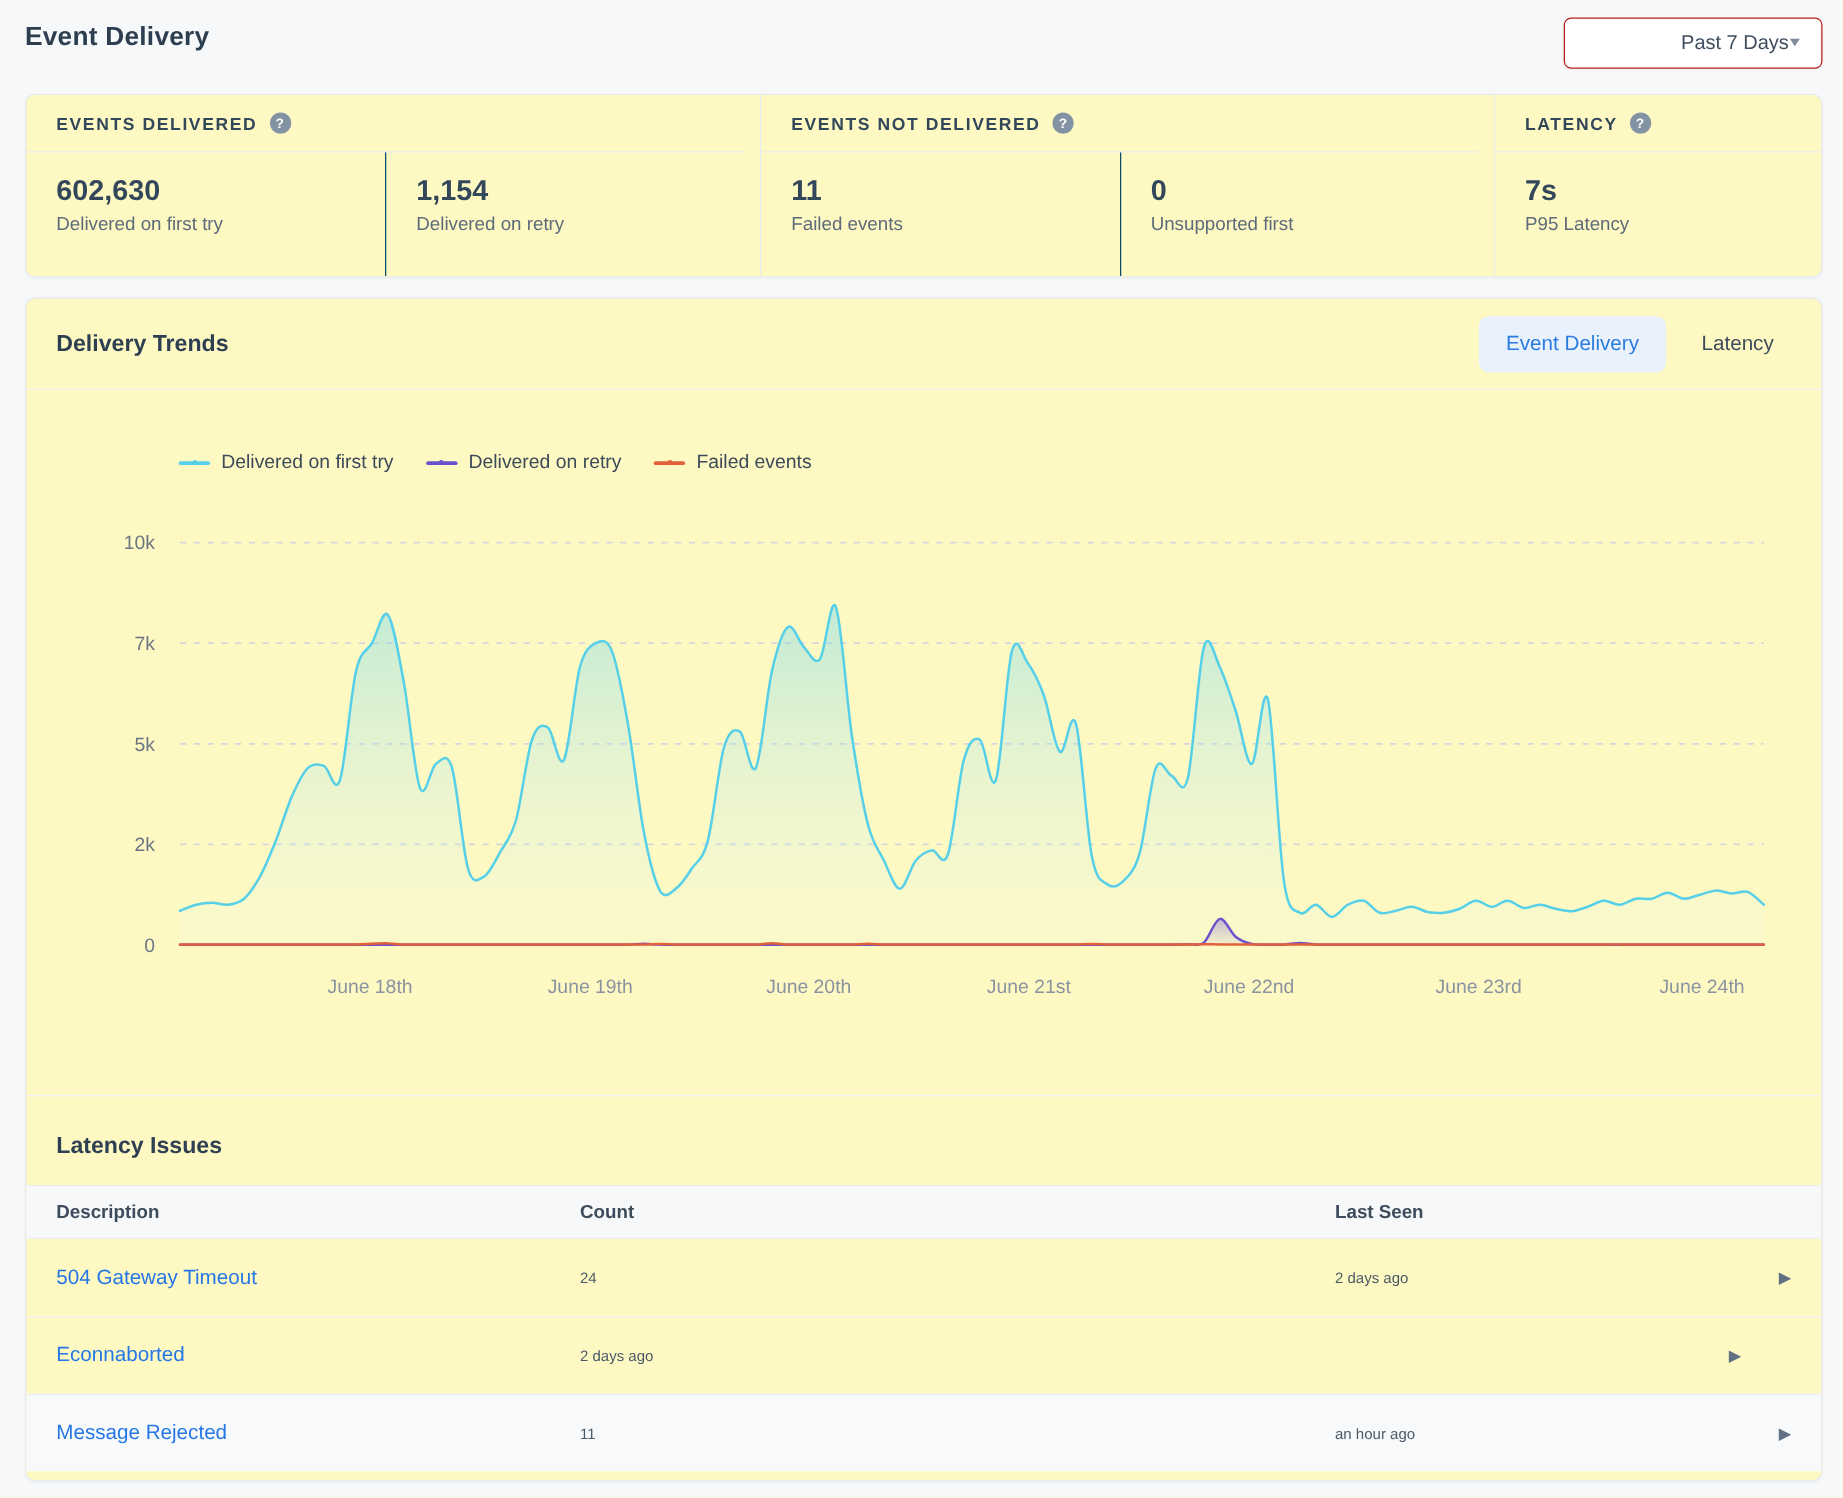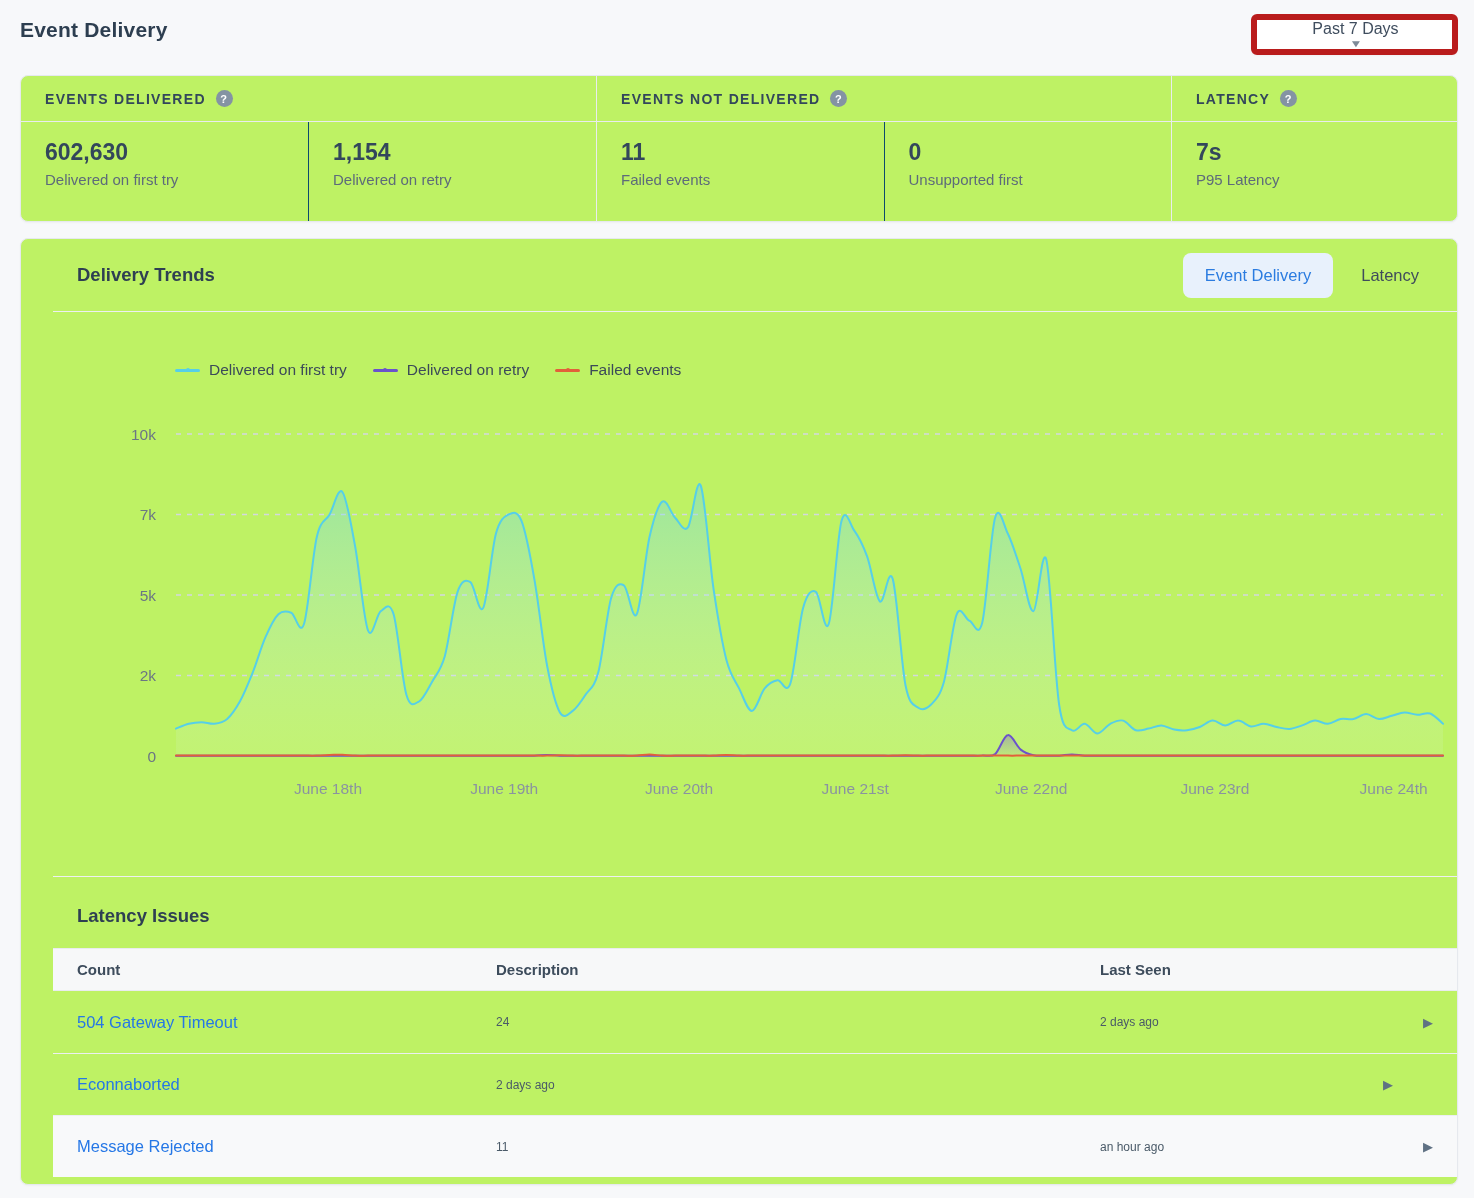--- a/index.html
+++ b/index.html
@@ -11,31 +11,32 @@
     overflow:hidden;
   }
   .page { width:1474px; height:1198px; padding:14px 16px 0 20px; }
 
   
   .top-bar { display:flex; justify-content:space-between; align-items:flex-start; height:61px; }
   .page-title { font-size:21px; font-weight:700; color:#2d3e50; padding-top:4px; letter-spacing:.2px; }
   .range-select {
     display:flex; align-items:center; justify-content:flex-end;
     width:207px; height:41px; background:#fff;
-    border:6px solid #b91c1c; border-radius:6px;
+    border:1px solid #b91c1c; border-radius:6px;
     padding:0 16px 0 18px; cursor:pointer;
     box-shadow:0 1px 2px rgba(40,50,60,.04);
-    font-size:16px; color:#3f4d5e;flex-direction:column;
+    font-size:16px; color:#3f4d5e;
   }
   .caret { font-size:10px; color:#7e8a98; transform:scaleX(1.35); }
 
   
   .card {
-    background:#bef264; border:1px solid #e6e9ee; border-radius:8px;
+    background:#fef9c3; border:1px solid #e6e9ee; border-radius:8px;
     box-shadow:0 1px 2px rgba(40,50,60,.04);
+    gap:12px;
   }
 
   
   .stats-card { display:grid; grid-template-columns:575px 575px 1fr; height:147px; overflow:hidden; }
   .stat-group { display:flex; flex-direction:column; }
   .stat-group + .stat-group { border-left:1px solid #e9ecef; }
   .stat-head {
     display:flex; align-items:center; gap:10px;
     height:46px; padding:0 24px; border-bottom:1px solid #e9ecef;
     font-size:14px; font-weight:700; letter-spacing:1.3px; color:#33475b;
@@ -46,21 +47,21 @@
     display:inline-flex; align-items:center; justify-content:center;
     cursor:pointer; flex:0 0 auto;
   }
   .stat-body { display:flex; flex:1; }
   .stat-cell { flex:1; padding:17px 24px 0; }
   .stat-cell + .stat-cell { border-left:1px solid #0c4a6e; }
   .stat-value { font-size:23px; font-weight:700; color:#33475b; }
   .stat-label { font-size:15px; color:#5d6b7a; margin-top:5px; }
 
   
-  .main-card { margin-top:16px; height:947px; overflow:hidden;padding-left:32px; }
+  .main-card { margin-top:16px; height:947px; overflow:hidden; }
   .trends-header {
     display:flex; justify-content:space-between; align-items:center;
     height:73px; padding:0 16px 0 24px; border-bottom:1px solid #edeff2;
   }
   .section-title { font-size:18.5px; font-weight:700; color:#2e3f52; }
   .tabs { display:flex; align-items:center; gap:6px; }
   .tab {
     border:none; background:transparent; cursor:pointer;
     font-family:inherit; font-size:16.5px; color:#3f4c5c;
     padding:13px 22px; border-radius:8px;
@@ -229,22 +230,22 @@
           <path d="M123.0,354.6C125.1,354.6,131.5,354.6,135.8,354.6C140.1,354.6,144.3,354.6,148.6,354.6C152.9,354.6,157.1,354.6,161.4,354.6C165.7,354.6,169.9,354.6,174.2,354.6C178.5,354.6,182.7,354.6,187.0,354.6C191.3,354.6,195.5,354.6,199.8,354.6C204.1,354.6,208.3,354.6,212.6,354.6C216.9,354.6,221.1,354.6,225.4,354.6C229.6,354.6,233.9,354.6,238.2,354.6C242.4,354.6,246.7,354.6,251.0,354.6C255.2,354.6,259.5,354.7,263.8,354.6C268.0,354.5,272.3,354.2,276.6,354.0C280.8,353.9,285.1,353.6,289.4,353.7C293.6,353.8,297.9,354.5,302.2,354.6C306.4,354.8,310.7,354.6,315.0,354.6C319.2,354.6,323.5,354.6,327.8,354.6C332.0,354.6,336.3,354.6,340.6,354.6C344.8,354.6,349.1,354.6,353.4,354.6C357.6,354.6,361.9,354.6,366.2,354.6C370.4,354.6,374.7,354.6,379.0,354.6C383.2,354.6,387.5,354.6,391.8,354.6C396.0,354.6,400.3,354.6,404.6,354.6C408.8,354.6,413.1,354.6,417.4,354.6C421.6,354.6,425.9,354.6,430.2,354.6C434.4,354.6,438.7,354.6,442.9,354.6C447.2,354.6,451.5,354.6,455.7,354.6C460.0,354.6,464.3,354.6,468.5,354.6C472.8,354.6,477.1,354.6,481.3,354.6C485.6,354.6,489.9,354.7,494.1,354.6C498.4,354.5,502.7,354.2,506.9,354.2C511.2,354.2,515.5,354.5,519.7,354.6C524.0,354.7,528.3,354.6,532.5,354.6C536.8,354.6,541.1,354.6,545.3,354.6C549.6,354.6,553.9,354.6,558.1,354.6C562.4,354.6,566.7,354.6,570.9,354.6C575.2,354.6,579.5,354.8,583.7,354.6C588.0,354.4,592.3,353.6,596.5,353.6C600.8,353.6,605.1,354.4,609.3,354.6C613.6,354.8,617.9,354.6,622.1,354.6C626.4,354.6,630.7,354.6,634.9,354.6C639.2,354.6,643.5,354.6,647.7,354.6C652.0,354.6,656.2,354.7,660.5,354.6C664.8,354.5,669.0,354.0,673.3,354.0C677.6,354.0,681.8,354.5,686.1,354.6C690.4,354.7,694.6,354.6,698.9,354.6C703.2,354.6,707.4,354.6,711.7,354.6C716.0,354.6,720.2,354.6,724.5,354.6C728.8,354.6,733.0,354.6,737.3,354.6C741.6,354.6,745.8,354.6,750.1,354.6C754.4,354.6,758.6,354.6,762.9,354.6C767.2,354.6,771.4,354.6,775.7,354.6C780.0,354.6,784.2,354.6,788.5,354.6C792.8,354.6,797.0,354.6,801.3,354.6C805.6,354.6,809.8,354.6,814.1,354.6C818.4,354.6,822.6,354.6,826.9,354.6C831.2,354.6,835.4,354.7,839.7,354.6C844.0,354.5,848.2,354.2,852.5,354.2C856.8,354.2,861.0,354.5,865.3,354.6C869.5,354.7,873.8,354.6,878.1,354.6C882.3,354.6,886.6,354.6,890.9,354.6C895.1,354.6,899.4,354.6,903.7,354.6C907.9,354.6,912.2,354.6,916.5,354.6C920.7,354.6,925.0,354.7,929.3,354.6C933.5,354.6,937.8,354.4,942.1,354.4C946.3,354.4,950.6,354.6,954.9,354.6C959.1,354.7,963.4,354.6,967.7,354.6C971.9,354.6,976.2,354.6,980.5,354.6C984.7,354.6,989.0,354.6,993.3,354.6C997.5,354.6,1001.8,354.6,1006.1,354.6C1010.3,354.6,1014.6,354.6,1018.9,354.6C1023.1,354.6,1027.4,354.6,1031.7,354.6C1035.9,354.6,1040.2,354.6,1044.5,354.6C1048.7,354.6,1053.0,354.6,1057.3,354.6C1061.5,354.6,1065.8,354.6,1070.1,354.6C1074.3,354.6,1078.6,354.6,1082.8,354.6C1087.1,354.6,1091.4,354.6,1095.6,354.6C1099.9,354.6,1104.2,354.6,1108.4,354.6C1112.7,354.6,1117.0,354.6,1121.2,354.6C1125.5,354.6,1129.8,354.6,1134.0,354.6C1138.3,354.6,1142.6,354.6,1146.8,354.6C1151.1,354.6,1155.4,354.6,1159.6,354.6C1163.9,354.6,1168.2,354.6,1172.4,354.6C1176.7,354.6,1181.0,354.6,1185.2,354.6C1189.5,354.6,1193.8,354.6,1198.0,354.6C1202.3,354.6,1206.6,354.6,1210.8,354.6C1215.1,354.6,1219.4,354.6,1223.6,354.6C1227.9,354.6,1232.2,354.6,1236.4,354.6C1240.7,354.6,1245.0,354.6,1249.2,354.6C1253.5,354.6,1257.8,354.6,1262.0,354.6C1266.3,354.6,1270.6,354.5,1274.8,354.5C1279.1,354.5,1283.4,354.5,1287.6,354.5C1291.9,354.5,1296.1,354.5,1300.4,354.5C1304.7,354.5,1308.9,354.5,1313.2,354.5C1317.5,354.5,1321.7,354.5,1326.0,354.5C1330.3,354.5,1334.5,354.5,1338.8,354.5C1343.1,354.5,1347.3,354.5,1351.6,354.5C1355.9,354.5,1360.1,354.5,1364.4,354.5C1368.7,354.5,1372.9,354.5,1377.2,354.5C1381.5,354.5,1387.9,354.5,1390.0,354.5" fill="none" stroke="#e2603a" stroke-width="2" stroke-linejoin="round" stroke-linecap="round"></path>
         </svg>
     </div>
 
     <div class="card-divider"></div>
 
     <div class="issues-title section-title">Latency Issues</div>
 
     <div class="issues-table">
       <div class="t-row t-head">
+        <div>Description</div>
         <div>Count</div>
-        <div>Description</div>
         <div>Last Seen</div>
         <div></div>
       </div>
 
       <div class="t-row t-body-row">
         <div><a class="issue-link">504 Gateway Timeout</a></div>
         <div class="t-cell">24</div>
         <div class="t-cell">2 days ago</div>
         <div class="row-chevron">▶</div>
       </div>

